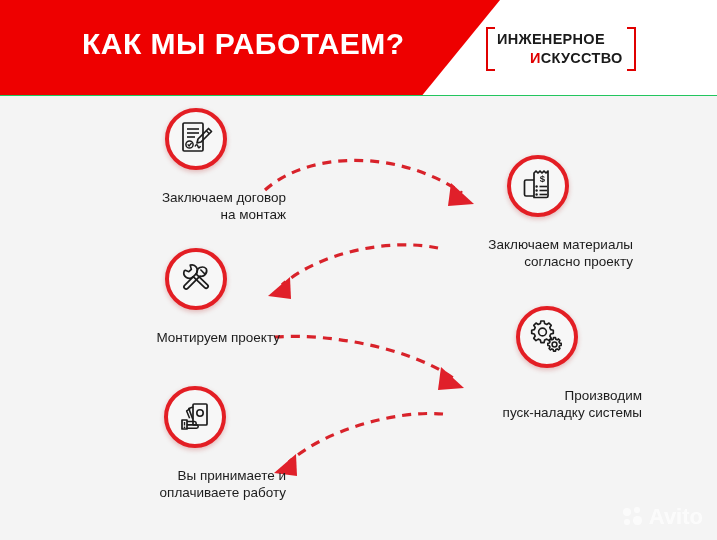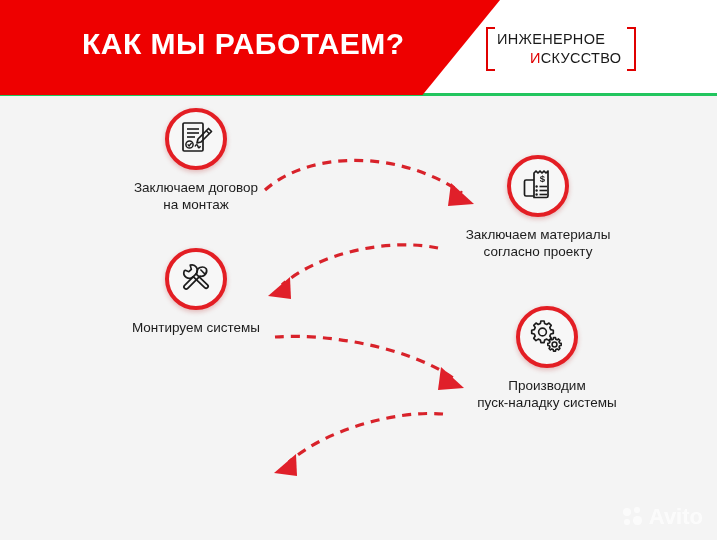--- a/index.html
+++ b/index.html
@@ -20,21 +20,21 @@
     overflow: hidden;
   }
 
   
   .header {
     position: absolute;
     top: 0; left: 0;
     width: 717px;
     height: 96px;
     background: #ffffff;
-    border-bottom: 3px solid #22c55e;
+    border-bottom: 1px solid #22c55e;
   }
 
   .header-red {
     position: absolute;
     top: 0; left: 0;
     width: 500px;
     height: 95px;
     background: #ee0000;
     clip-path: polygon(0 0, 100% 0, 84.5% 100%, 0 100%);
   }
@@ -67,21 +67,21 @@
     height: 44px;
     border: 2px solid #e00000;
   }
   .logo-bracket-l { left: 0; border-right: none; }
   .logo-bracket-r { right: 0; border-left: none; }
 
   .logo-line {
     position: absolute;
     left: 11px;
     font-family: "Liberation Sans", sans-serif;
-    font-weight: normal;
+    font-weight: bold;
     font-size: 14.5px;
     letter-spacing: 0.3px;
     color: #1a1a1a;
     white-space: nowrap;
   }
   .logo-line-1 { top: 4px; }
   .logo-line-2 { top: 23px; margin-left: 33px; }
   .logo-line-2 .accent { color: #e00000; }
 
   
@@ -99,26 +99,27 @@
     display: flex;
     align-items: center;
     justify-content: center;
     margin: 0 auto;
     box-shadow: 0 2px 5px rgba(180,30,30,0.28);
   }
 
   .step-circle svg { display: block; }
 
   .step-label {
-    margin-top: 9px;
+    margin-top: 19px;
     font-size: 13.5px;
     line-height: 17px;
     color: #1c1c1c;
     font-family: "Liberation Sans", sans-serif;
     white-space: pre-line;
+    text-align: right;
   }
 
   
   #step-1 { left: 106px; top: 108px;  width: 180px; }
   #step-2 { left: 443px; top: 155px;  width: 190px; }
   #step-3 { left: 112px; top: 248px;  width: 168px; }
   #step-4 { left: 452px; top: 306px;  width: 190px; }
   #step-5 { left: 104px; top: 386px;  width: 182px; }
 
   
@@ -240,21 +241,21 @@
       <svg width="34" height="34" viewBox="0 0 34 34">
         <g transform="rotate(45 17 17)">
           <path d="M17,2.5 a5.5,5.5 0 0 0 -3.6,9.7 v17.3 a2.2,2.2 0 0 0 4.4,0 V12.2 A5.5,5.5 0 0 0 17,2.5 z" fill="none" stroke="#1c1c1c" stroke-width="1.7" stroke-linejoin="round" transform="translate(0,0)"></path>
           <path d="M13.4,7.2 h7.2" stroke="#1c1c1c" stroke-width="1.5"></path>
         </g>
         <g transform="rotate(-45 17 17)">
           <path d="M14.3,3 a5.4,5.4 0 0 0 2.4,10.3 l0.3,16 a2,2 0 0 0 4,0 l-0.3,-16 a5.4,5.4 0 0 0 2,-10.2 l-2.2,3.8 -3.4,-0.1 -1.5,-3.5 z" fill="none" stroke="#1c1c1c" stroke-width="1.7" stroke-linejoin="round"></path>
         </g>
       </svg>
     </div>
-    <div class="step-label">Монтируем системы</div>
+    <div class="step-label">Монтируем проекту</div>
   </div>
 
   <div class="step" id="step-4">
     <div class="step-circle">
       <svg width="34" height="34" viewBox="0 0 34 34">
         <g transform="translate(12.5,12) ">
           <path d="M0,-11.2 l2.6,0.35 1.5,-2.0 0 0 M0,0" fill="none"></path>
           <path d="
             M -1.6,-11 h3.2 l0.55,2.6 2.1,0.9 2.25,-1.45 2.26,2.26 -1.45,2.25 0.9,2.1 2.6,0.55 v3.2 l-2.6,0.55 -0.9,2.1 1.45,2.25 -2.26,2.26 -2.25,-1.45 -2.1,0.9 -0.55,2.6 h-3.2 l-0.55,-2.6 -2.1,-0.9 -2.25,1.45 -2.26,-2.26 1.45,-2.25 -0.9,-2.1 -2.6,-0.55 v-3.2 l2.6,-0.55 0.9,-2.1 -1.45,-2.25 2.26,-2.26 2.25,1.45 2.1,-0.9 z" fill="none" stroke="#1c1c1c" stroke-width="1.65" stroke-linejoin="round"></path>
           <circle cx="0" cy="0" r="3.9" fill="none" stroke="#1c1c1c" stroke-width="1.6"></circle>
@@ -263,20 +264,36 @@
           <path d="
             M -1.6,-11 h3.2 l0.55,2.6 2.1,0.9 2.25,-1.45 2.26,2.26 -1.45,2.25 0.9,2.1 2.6,0.55 v3.2 l-2.6,0.55 -0.9,2.1 1.45,2.25 -2.26,2.26 -2.25,-1.45 -2.1,0.9 -0.55,2.6 h-3.2 l-0.55,-2.6 -2.1,-0.9 -2.25,1.45 -2.26,-2.26 1.45,-2.25 -0.9,-2.1 -2.6,-0.55 v-3.2 l2.6,-0.55 0.9,-2.1 -1.45,-2.25 2.26,-2.26 2.25,1.45 2.1,-0.9 z" fill="none" stroke="#1c1c1c" stroke-width="2.6" stroke-linejoin="round"></path>
           <circle cx="0" cy="0" r="3.9" fill="none" stroke="#1c1c1c" stroke-width="2.5"></circle>
         </g>
       </svg>
     </div>
     <div class="step-label">Производим
 пуск-наладку системы</div>
   </div>
 
+  <div class="step" id="step-5">
+    <div class="step-circle">
+      <svg width="34" height="34" viewBox="0 0 34 34">
+        <rect x="15" y="4" width="14" height="21" rx="1" fill="none" stroke="#1c1c1c" stroke-width="1.7"></rect>
+        <circle cx="22" cy="13" r="3.2" fill="none" stroke="#1c1c1c" stroke-width="1.6"></circle>
+        <path d="M15,7 l-4.2,1.6 4.0,10.6" fill="none" stroke="#1c1c1c" stroke-width="1.6" stroke-linejoin="round"></path>
+        <path d="M12.2,8.7 l-3.6,2.2 3.0,7.4" fill="none" stroke="#1c1c1c" stroke-width="1.5" stroke-linejoin="round"></path>
+        <path d="M4,20 h5 v9 H4 z" fill="none" stroke="#1c1c1c" stroke-width="1.7" stroke-linejoin="round"></path>
+        <line x1="6.5" y1="22" x2="6.5" y2="25.5" stroke="#1c1c1c" stroke-width="1.4"></line>
+        <circle cx="6.5" cy="27.3" r="0.9" fill="#1c1c1c"></circle>
+        <path d="M9,21.5 h7.5 a1.7,1.7 0 0 1 0,3.4 h-3 M9,24.9 h9.5 a1.7,1.7 0 0 1 0,3.4 H9" fill="none" stroke="#1c1c1c" stroke-width="1.6" stroke-linejoin="round"></path>
+      </svg>
+    </div>
+    <div class="step-label">Вы принимаете и
+оплачиваете работу</div>
+  </div>
 
   <div class="avito-watermark">
     <span class="avito-dots">
       <i></i>
         <i></i>
         <i></i>
         <i></i>
     </span>
     <span class="avito-text">Avito</span>
   </div>

